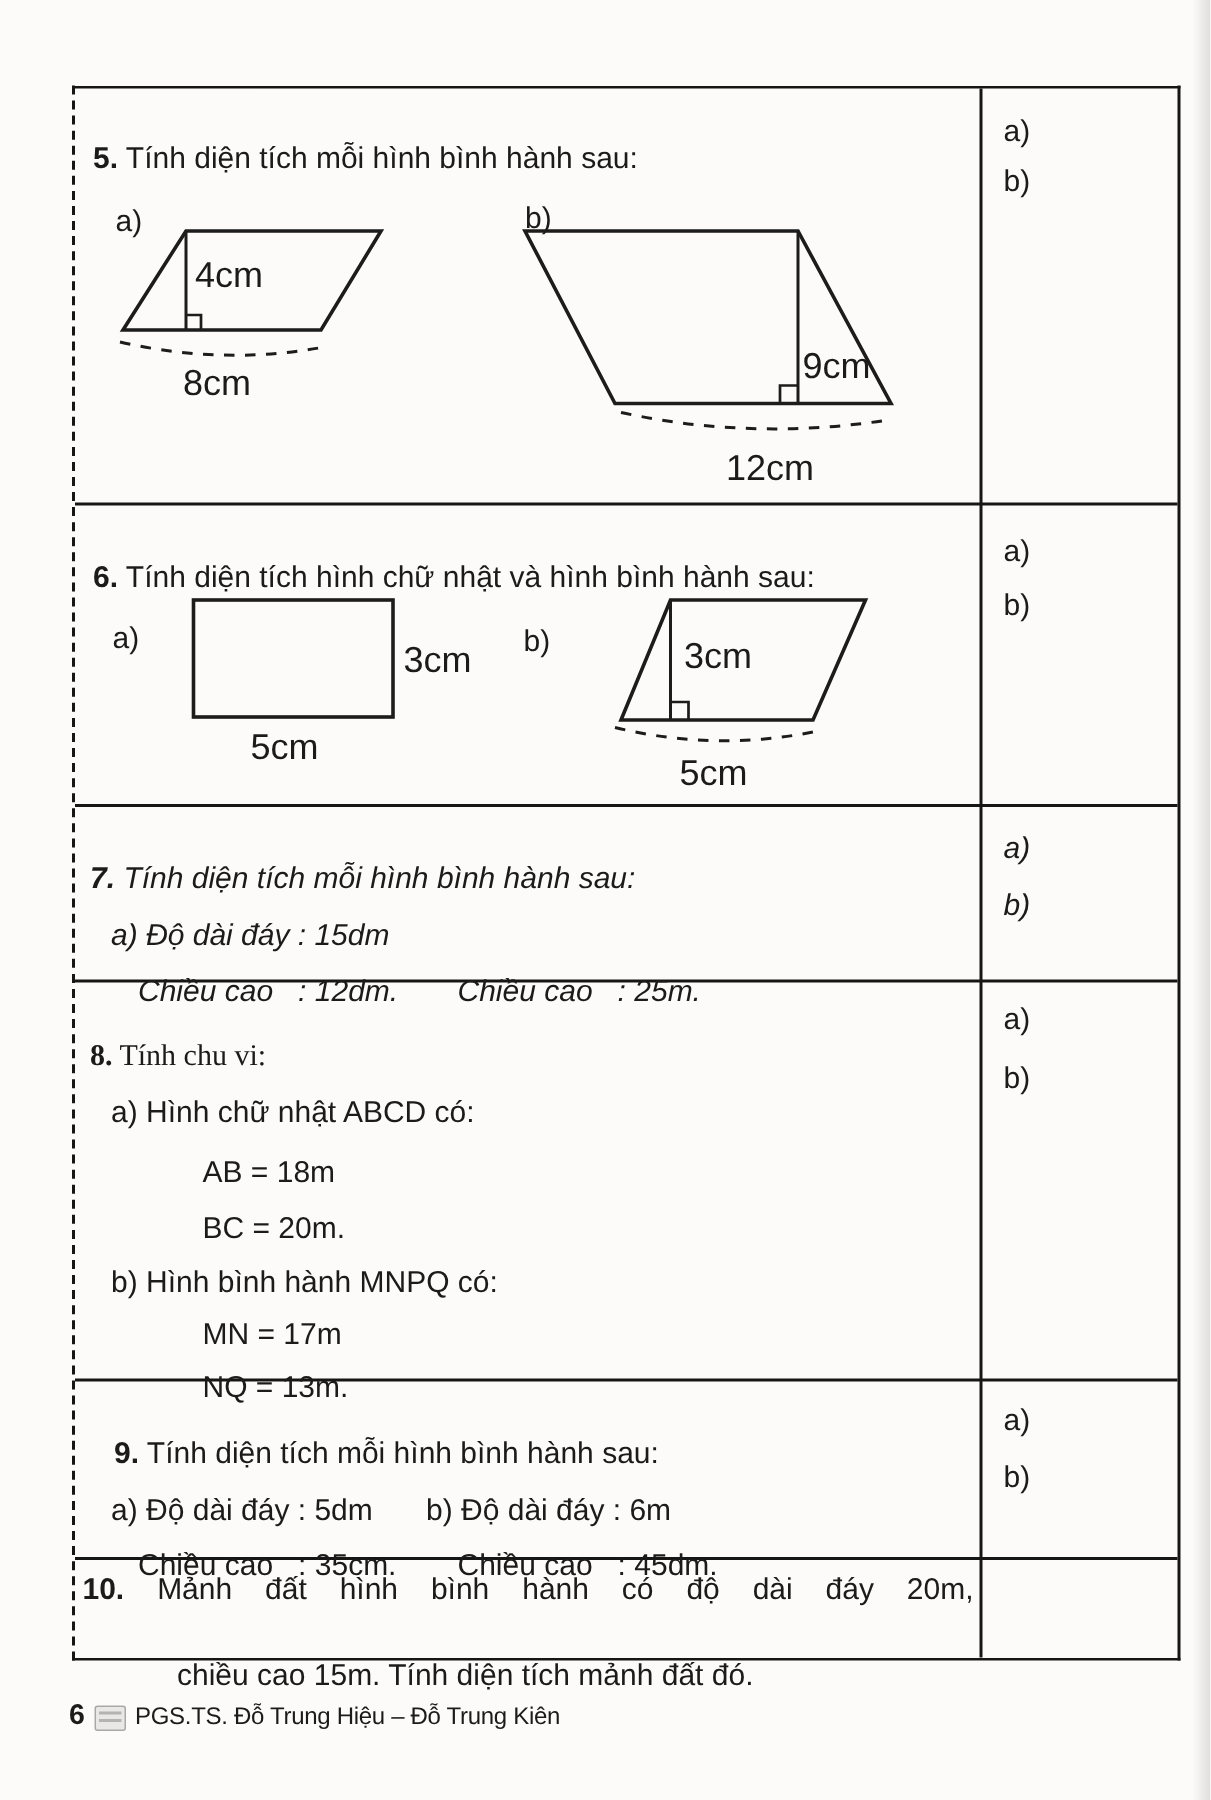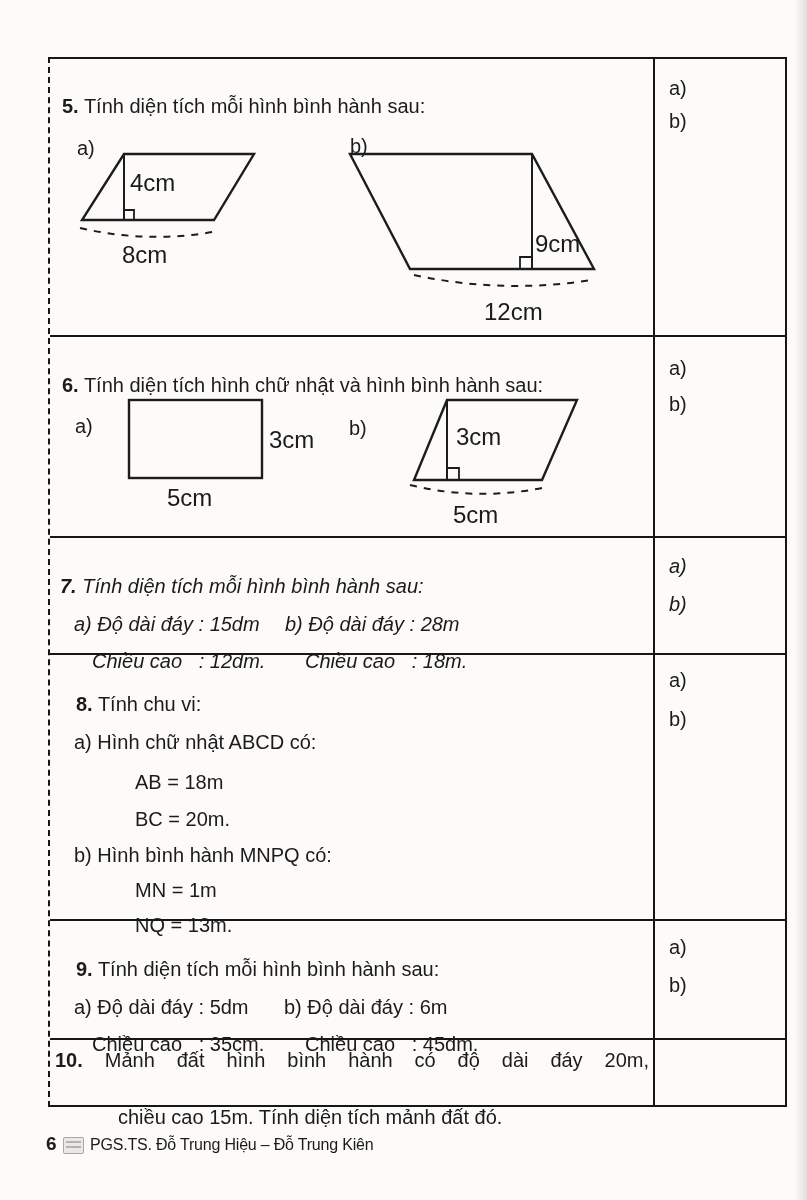--- a/index.html
+++ b/index.html
@@ -128,33 +128,32 @@
       </div>
 
       <div class="ans" style="top:20px;">a)</div>
       <div class="ans" style="top:56px;">b)</div>
     </div>
 
     <div class="row r7">
       <div class="t" style="left:10px;top:12px;"><span class="num">7.</span> <span>Tính diện tích mỗi hình bình hành sau:</span></div>
       <div class="t" style="left:24px;top:50px;">a) Độ dài đáy : 15dm</div>
       <div class="t" style="left:42px;top:87px;">Chiều cao   : 12dm.</div>
-      <div class="t" style="left:235px;top:50px;">b) Độ dài đáy : 28m</div>
-      <div class="t" style="left:255px;top:87px;">Chiều cao   : 18m.</div>
+      <div class="t" style="left:255px;top:87px;">Chiều cao   : 25m.</div>
       <div class="ans" style="top:17px;">a)</div>
       <div class="ans" style="top:55px;">b)</div>
     </div>
 
     <div class="row r8">
-      <div class="t" style="left:26px;top:13px;"><span class="num">8.</span> <span>Tính chu vi:</span></div>
+      <div class="t" style="left:10px;top:13px;font-family:Liberation Serif, serif;"><span class="num">8.</span> <span>Tính chu vi:</span></div>
       <div class="t" style="left:24px;top:51px;">a) Hình chữ nhật ABCD có:</div>
       <div class="t" style="left:85px;top:91px;">AB = 18m</div>
       <div class="t" style="left:85px;top:128px;">BC = 20m.</div>
       <div class="t" style="left:24px;top:164px;">b) Hình bình hành MNPQ có:</div>
-      <div class="t" style="left:85px;top:199px;">MN = 1m</div>
+      <div class="t" style="left:85px;top:199px;">MN = 17m</div>
       <div class="t" style="left:85px;top:234px;">NQ = 13m.</div>
       <div class="ans" style="top:14px;">a)</div>
       <div class="ans" style="top:53px;">b)</div>
     </div>
 
     <div class="row r9">
       <div class="t" style="left:26px;top:12px;"><span class="num">9.</span> <span>Tính diện tích mỗi hình bình hành sau:</span></div>
       <div class="t" style="left:24px;top:50px;">a) Độ dài đáy : 5dm</div>
       <div class="t" style="left:42px;top:87px;">Chiều cao   : 35cm.</div>
       <div class="t" style="left:234px;top:50px;">b) Độ dài đáy : 6m</div>

